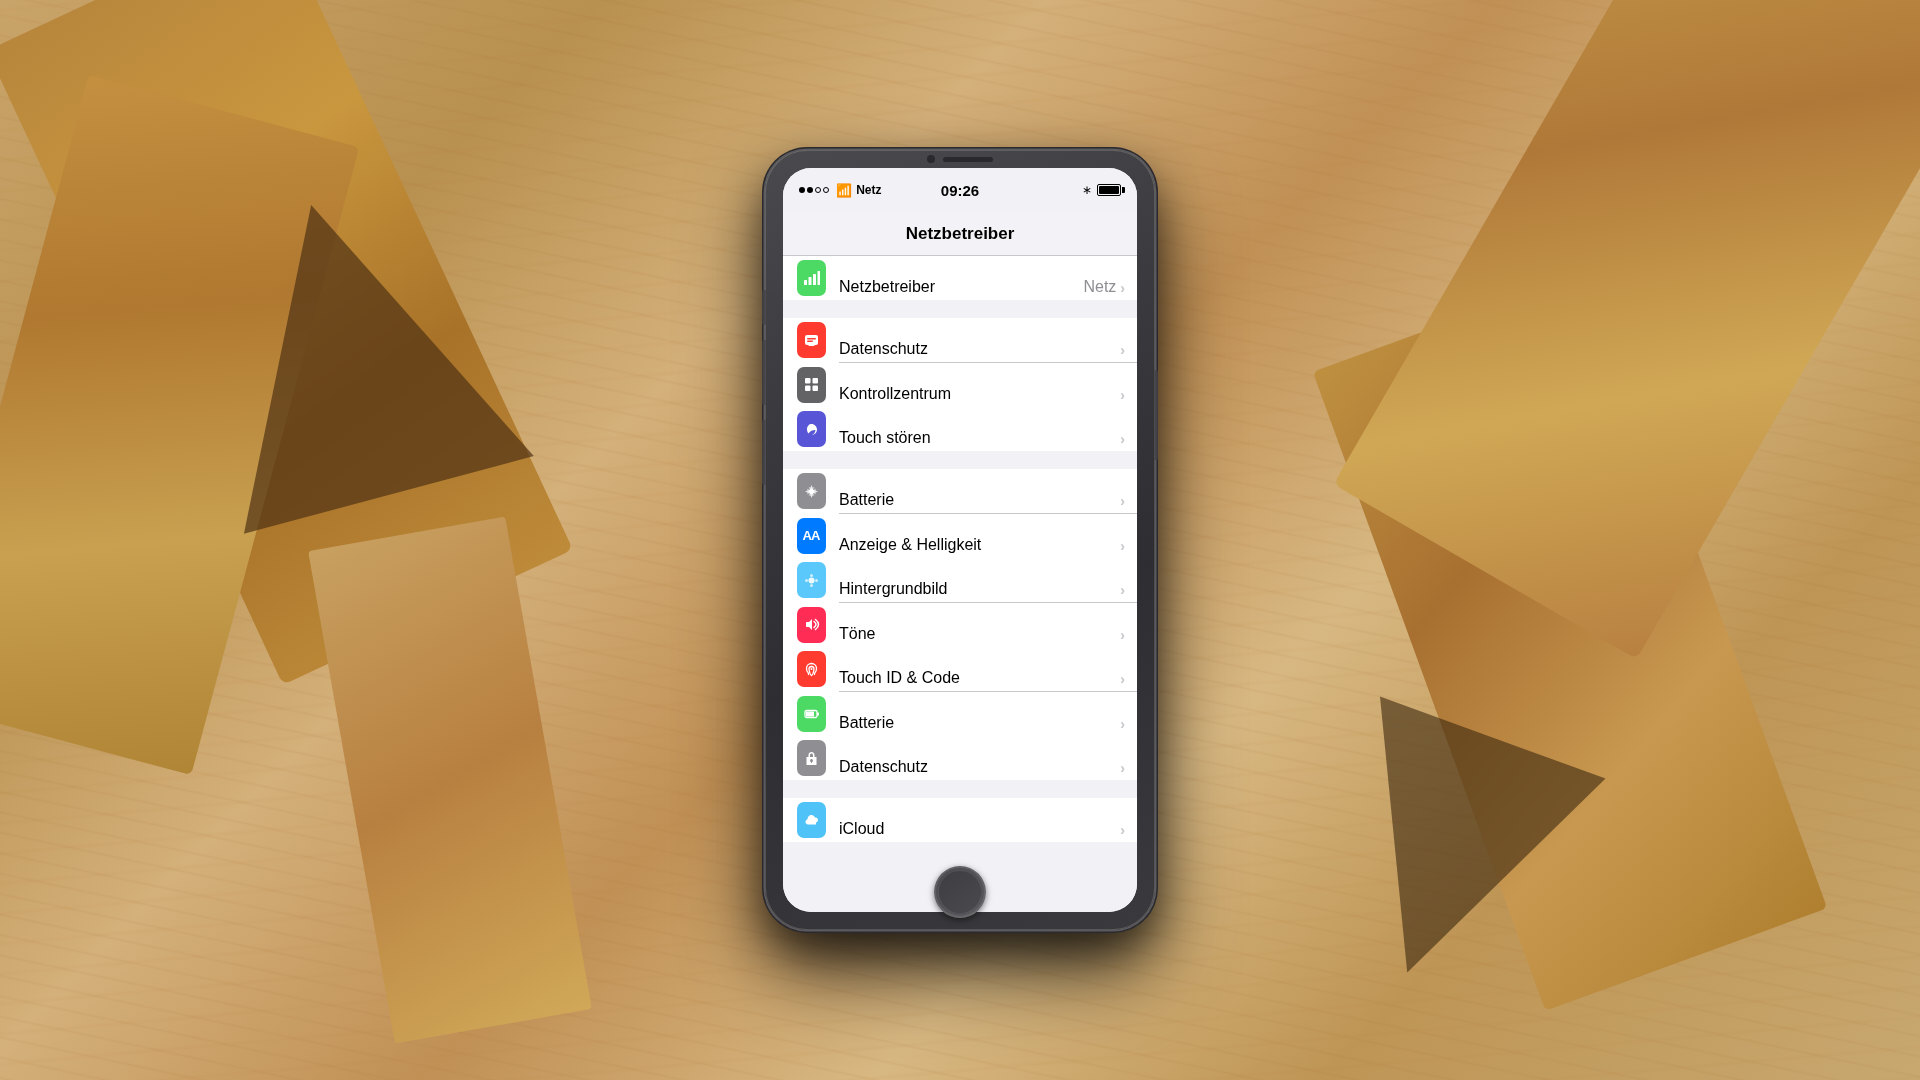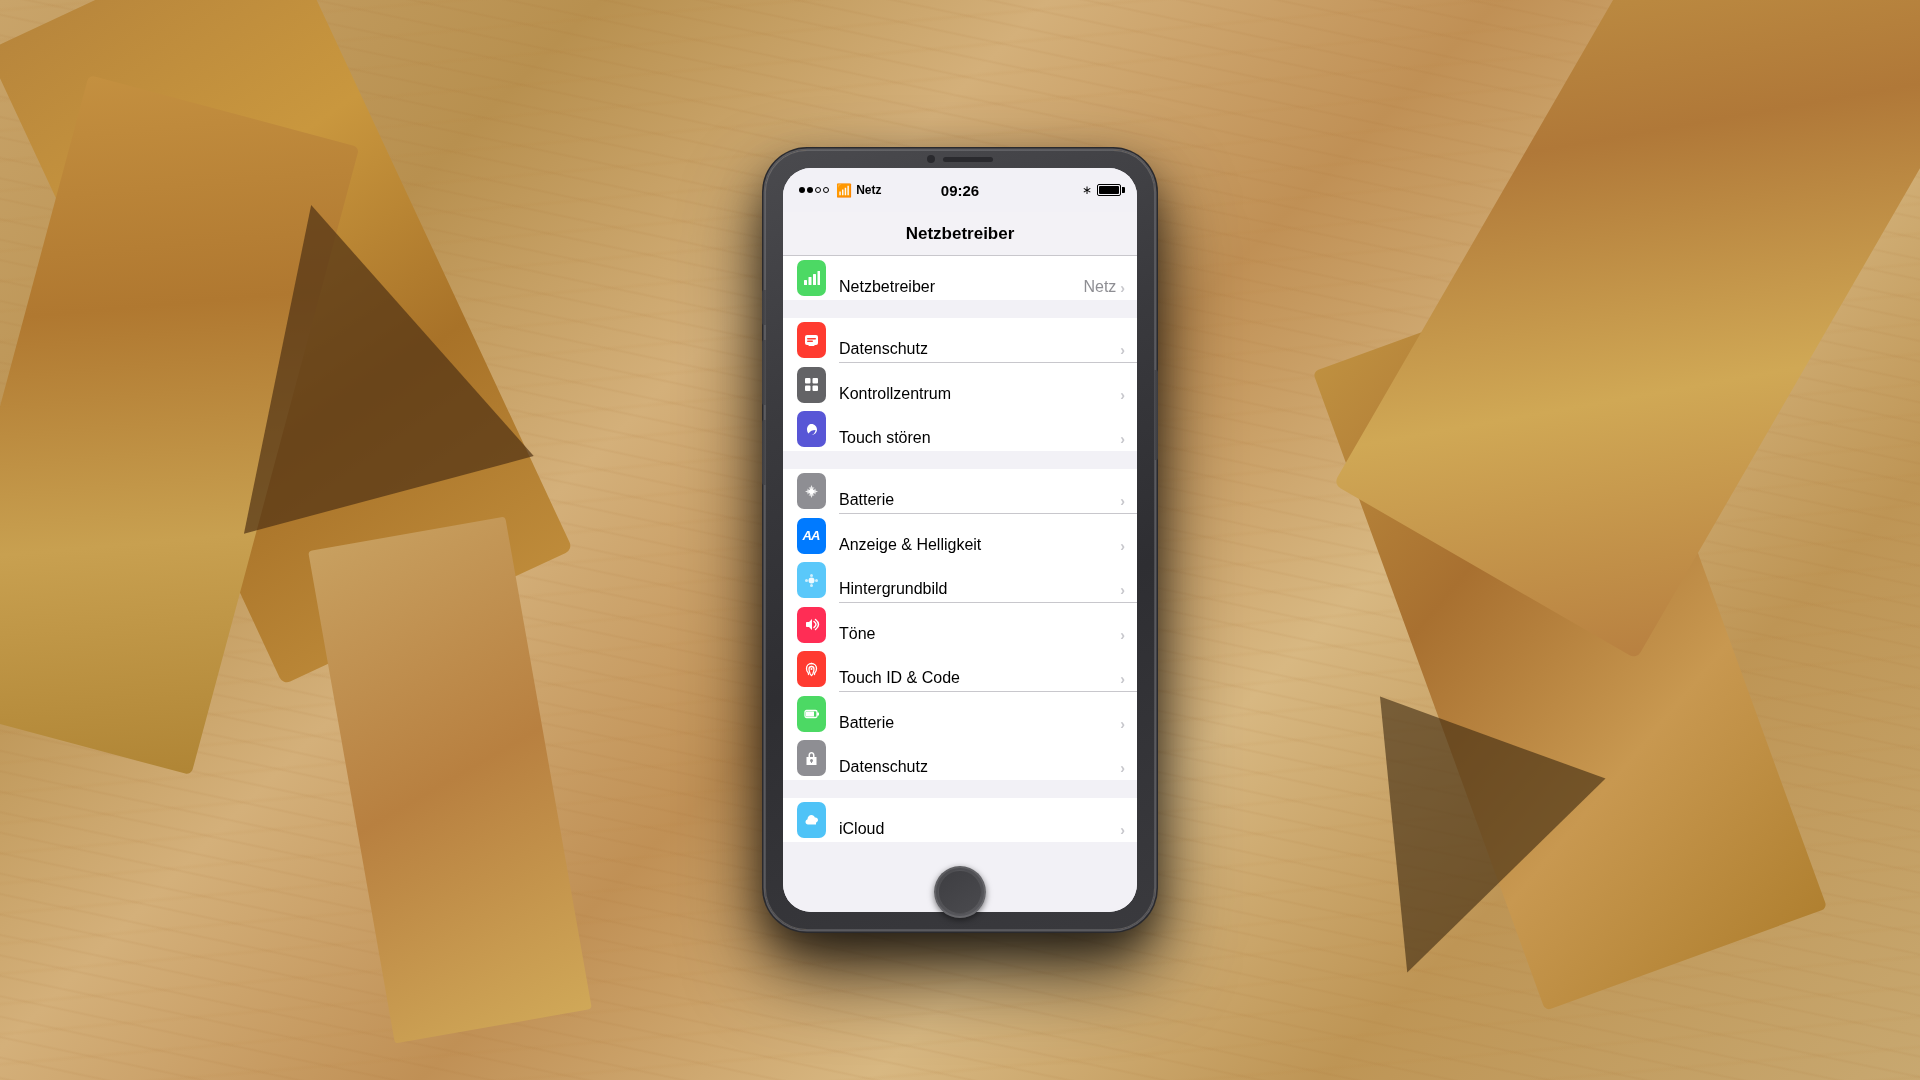--- a/index.html
+++ b/index.html
@@ -368,21 +368,20 @@
 
     .row-icon {
       width: 29px;
       height: 36px;
       border-radius: 7px;
       display: flex;
       align-items: center;
       justify-content: center;
       font-size: 16px;
       color: #fff;
-      font-style: italic;
     }
 
     .row-label {
       flex: 1;
       font-size: 16px;
       color: #000;
     }
 
     .row-value {
       font-size: 16px;

